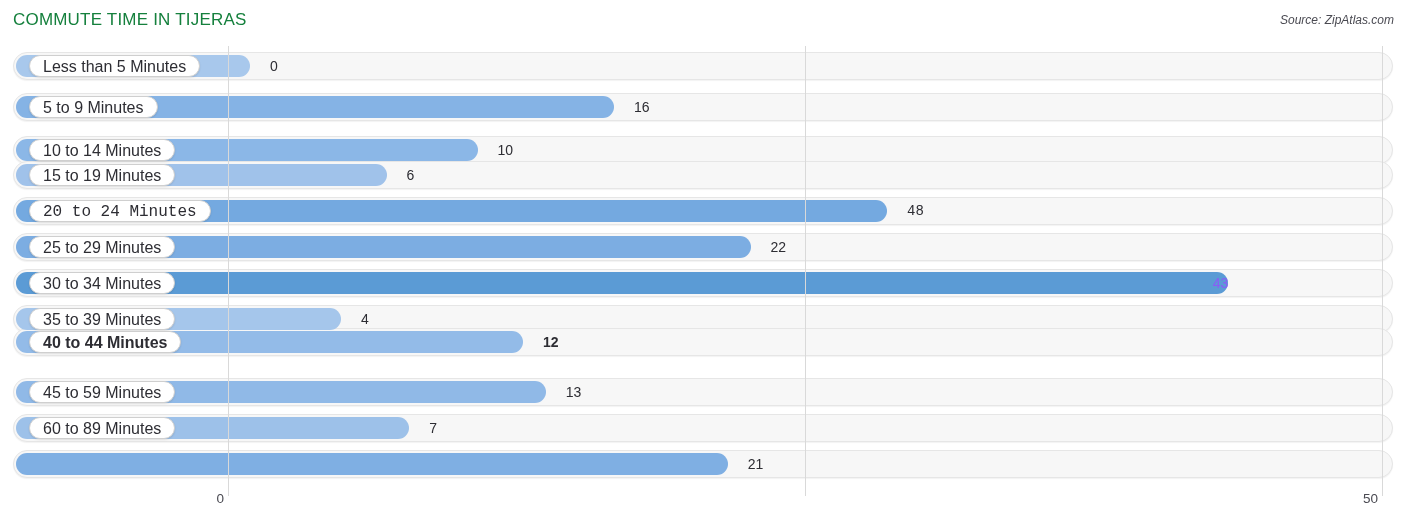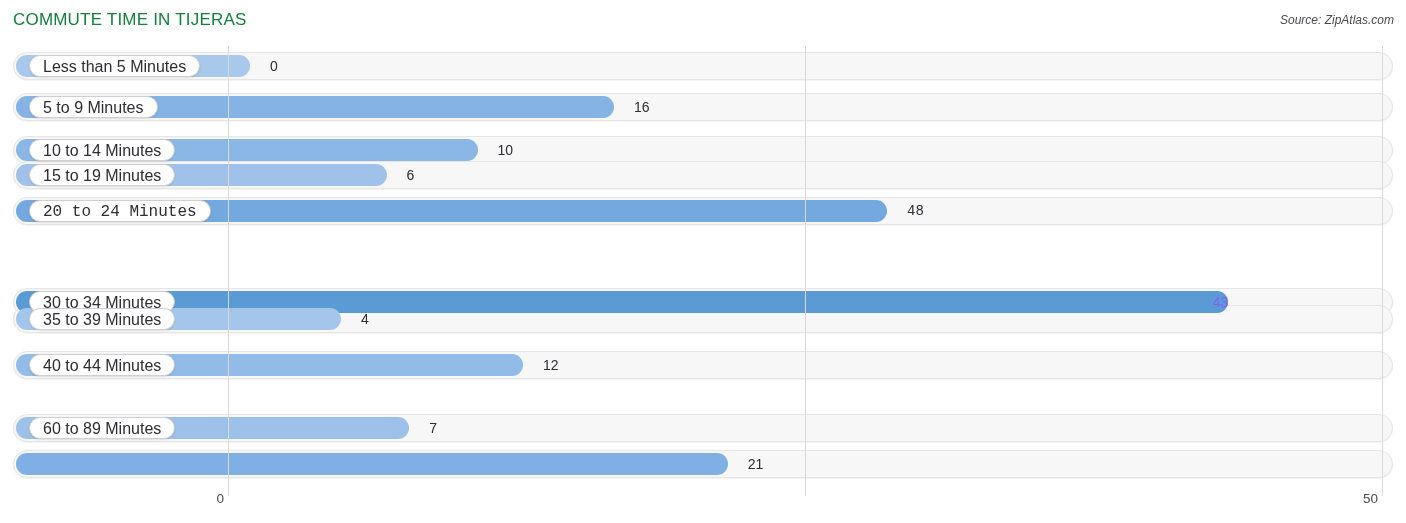--- a/index.html
+++ b/index.html
@@ -193,37 +193,49 @@
         <div class="bar" style="width: 370.5px; background: rgb(160, 194, 234);"></div>
         <div class="cat-pill">15 to 19 Minutes</div>
         <div class="bar-label outside" style="left: 386.5px;">6</div>
       </div>
       <div class="row" style="top: 150.8px; font-family: Liberation Mono, monospace;">
         <div class="track"></div>
         <div class="bar" style="width: 871px; background: rgb(116, 169, 224);"></div>
         <div class="cat-pill">20 to 24 Minutes</div>
         <div class="bar-label outside" style="left: 887px;">48</div>
       </div>
-      <div class="row" style="top: 223.2px; margin-top: 19px;">
+      <div class="row" style="top: 187px;">
+        <div class="track"></div>
+        <div class="bar" style="width: 734.5px; background: rgb(124, 173, 226);"></div>
+        <div class="cat-pill">25 to 29 Minutes</div>
+        <div class="bar-label outside" style="left: 750.5px;">22</div>
+      </div>
+      <div class="row" style="top: 223.2px;">
         <div class="track"></div>
         <div class="bar" style="width: 1212.25px; background: rgb(91, 155, 213);"></div>
         <div class="cat-pill">30 to 34 Minutes</div>
         <div class="bar-label inside" style="left: 1228.25px;">43</div>
       </div>
       <div class="row" style="top: 259.4px;">
         <div class="track"></div>
         <div class="bar" style="width: 325px; background: rgb(165, 198, 235);"></div>
         <div class="cat-pill">35 to 39 Minutes</div>
         <div class="bar-label outside" style="left: 341px;">4</div>
       </div>
-      <div class="row" style="top: 305px;">
+      <div class="row" style="top: 282px; font-weight: bold;">
         <div class="track"></div>
         <div class="bar" style="width: 507px; background: rgb(147, 187, 232);"></div>
         <div class="cat-pill">40 to 44 Minutes</div>
         <div class="bar-label outside" style="left: 523px;">12</div>
+      </div>
+      <div class="row" style="top: 331.8px;">
+        <div class="track"></div>
+        <div class="bar" style="width: 529.75px; background: rgb(144, 185, 231);"></div>
+        <div class="cat-pill">45 to 59 Minutes</div>
+        <div class="bar-label outside" style="left: 545.75px;">13</div>
       </div>
       <div class="row" style="top: 368px;">
         <div class="track"></div>
         <div class="bar" style="width: 393.25px; background: rgb(157, 193, 233);"></div>
         <div class="cat-pill">60 to 89 Minutes</div>
         <div class="bar-label outside" style="left: 409.25px;">7</div>
       </div>
       <div class="row" style="top: 404.2px;">
         <div class="track"></div>
         <div class="bar" style="width: 711.75px; background: rgb(127, 175, 227);"></div>

